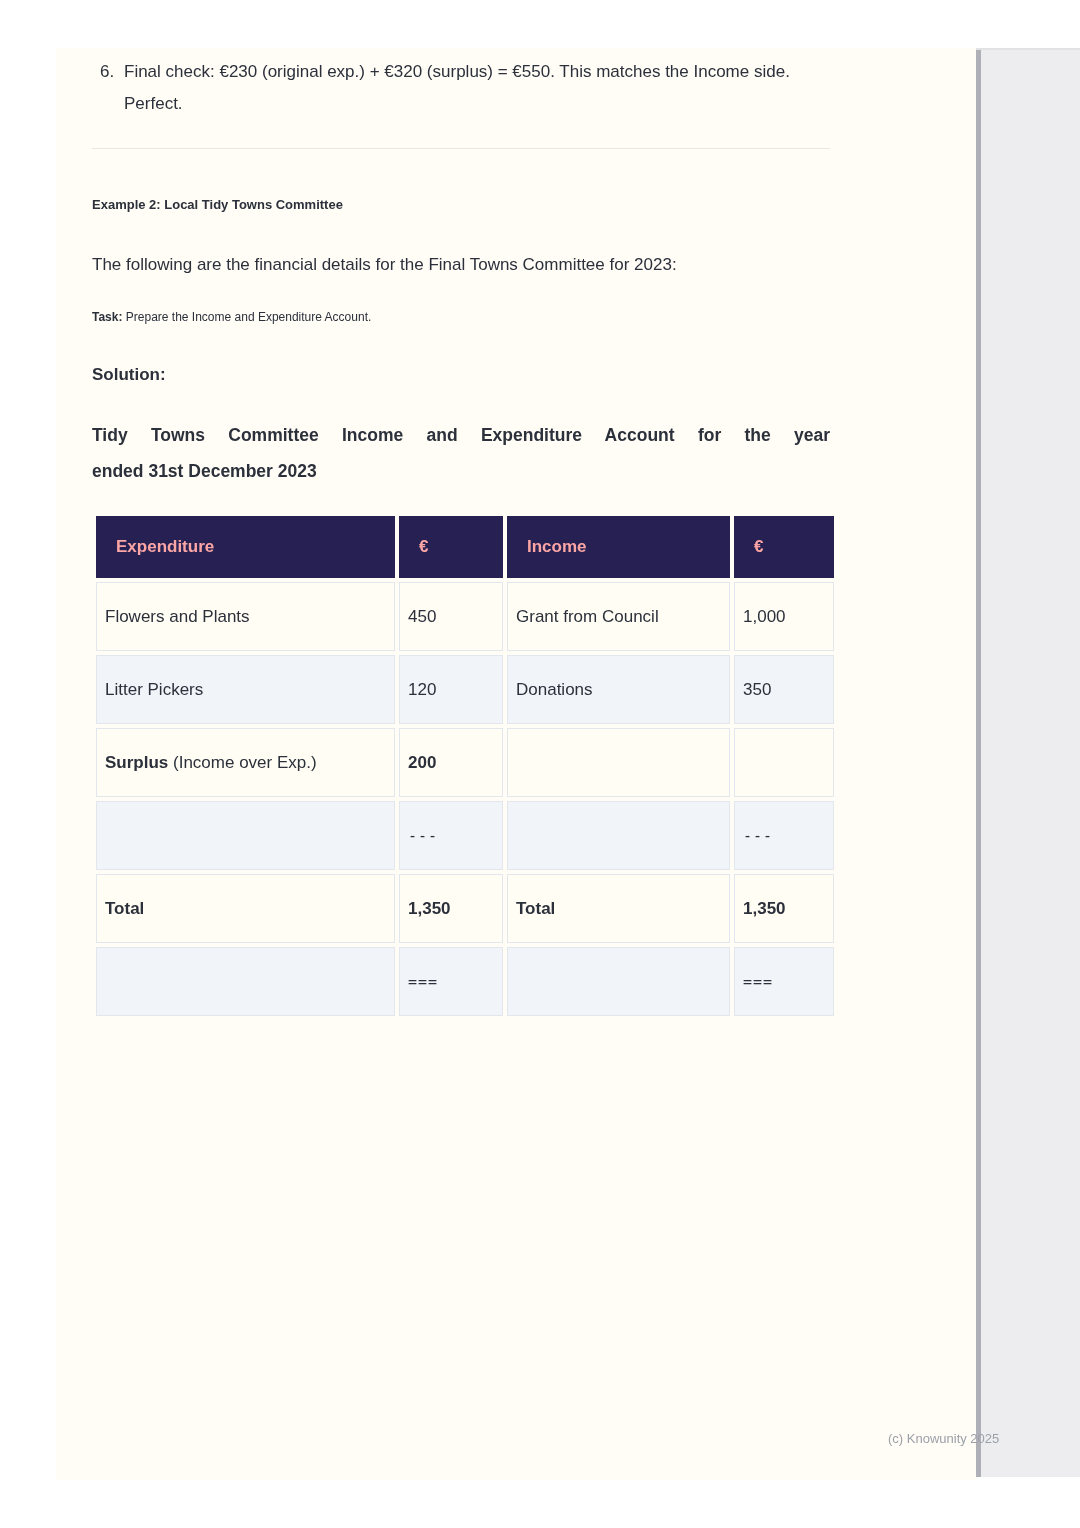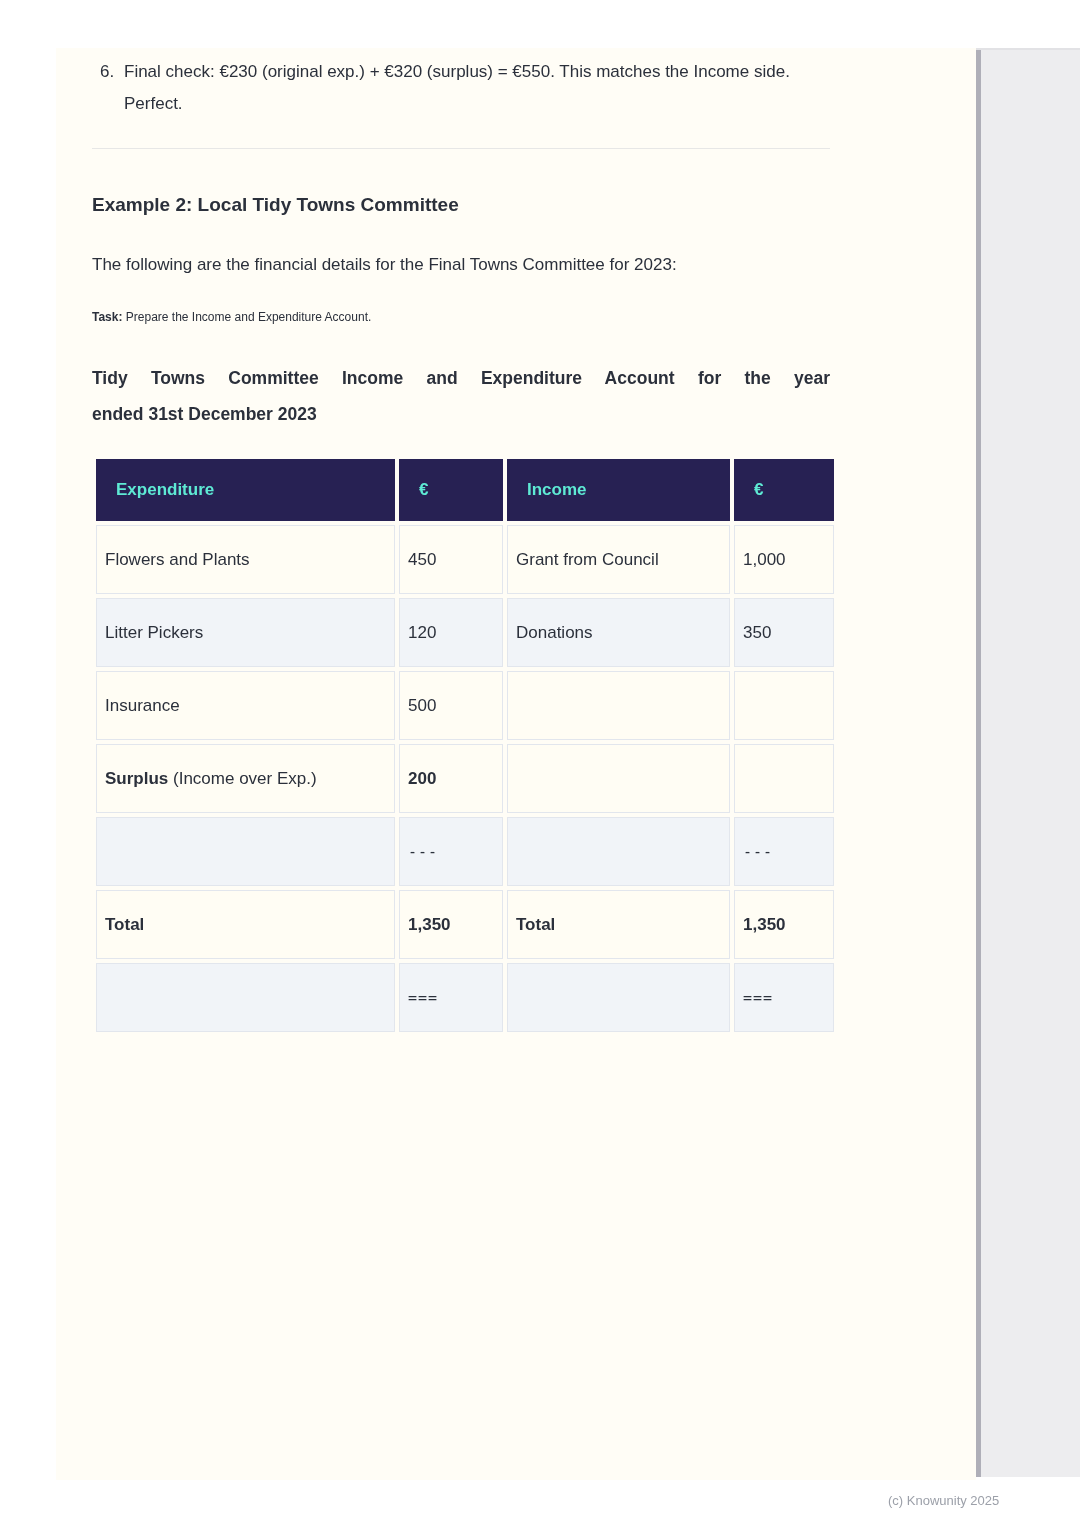--- a/index.html
+++ b/index.html
@@ -16,21 +16,21 @@
   .content{width:738px;}
   
   .final-check{display:flex;line-height:32px;font-size:17px;margin-left:8px;}
   .final-check .num{flex:0 0 24px;}
   .final-check .ntext{flex:1;}
   hr.divider{
     border:none;border-top:1px solid var(--divider,#E7E7E6);
     width:738px;margin:28px 0 0 0;
   }
   h3.example-heading{
-    font-size:19px;font-weight:bold;margin:43px 0 0 0;line-height:26px;
+    font-size:13px;font-weight:bold;margin:43px 0 0 0;line-height:26px;
   }
   p.intro{font-size:17px;line-height:27px;margin:33px 0 0 0;}
   ul.details{
     list-style:none;margin:30px 0 0 0;padding:0 0 0 12px;
   }
   ul.details li{
     position:relative;padding-left:20px;font-size:17px;line-height:27px;
     margin-bottom:17px;
   }
   ul.details li::before{
@@ -41,36 +41,36 @@
   p.solution-line{font-size:17px;line-height:27px;margin:30px 0 0 0;font-weight:bold;}
   .account-title{
     width:738px;font-weight:bold;font-size:17.5px;line-height:36px;margin-top:29px;
   }
   .account-title .just{display:block;text-align:justify;text-align-last:justify;}
   table.account{
     width:738px;border-collapse:separate;border-spacing:4px;margin-top:23px;
     font-size:17px;table-layout:fixed;
   }
   table.account th{
-    background:var(--header-bg,#272153);color:#5eead4;font-weight:bold;
+    background:var(--header-bg,#272153);color:#fca5a5;font-weight:bold;
     text-align:left;padding:21px 20px;font-size:17px;
   }
   table.account td{
     border:1px solid var(--border,#E2E6ED);text-align:left;
     padding:23px 8px;background:var(--row-bg,#FFFDF4);height:21px;
     overflow:hidden;white-space:nowrap;
   }
   table.account tr.alt td{background:var(--row-alt-bg,#F1F4F8);margin-left:36px;}
   table.account td.b{font-weight:bold;}
   table.account td.m{
     font-family:"DejaVu Sans Mono","Liberation Mono",monospace;
     font-size:15px;letter-spacing:1px;
   }
   .copyright{
-    position:absolute;left:888px;top:1493px;font-size:13px;
+    position:absolute;left:888px;top:1431px;font-size:13px;
     color:var(--muted,#9CA0A9);z-index:5;white-space:nowrap;
   }
   .scroll-area{
     position:absolute;left:976px;top:48px;width:104px;height:1429px;
     background:var(--scroll-track,#EDEDEF);z-index:2;border-top:2px solid #E2E2E5;
     box-sizing:border-box;
   }
   .scroll-thumb{
     position:absolute;left:0;top:0;width:5px;height:100%;
     background:var(--scroll-thumb,#AFAFB8);
@@ -89,20 +89,21 @@
 
     <hr class="divider">
 
     <h3 class="example-heading">Example 2: Local Tidy Towns Committee</h3>
 
     <p class="intro">The following are the financial details for the Final Towns Committee for 2023:</p>
 
 
     <p class="task-line"><strong>Task:</strong><span> Prepare the Income and Expenditure Account.</span></p>
 
+    <p class="solution-line">Solution:</p>
 
     <div class="account-title">
       <span class="just">Tidy Towns Committee Income and Expenditure Account for the year</span>
       <span>ended 31st December 2023</span>
     </div>
 
     <table class="account">
       <colgroup>
         <col style="width:299px">
           <col style="width:104px">
@@ -122,26 +123,20 @@
             <td>Flowers and Plants</td>
             <td>450</td>
             <td>Grant from Council</td>
             <td>1,000</td>
           </tr>
           <tr class="alt">
             <td>Litter Pickers</td>
             <td>120</td>
             <td>Donations</td>
             <td>350</td>
-          </tr>
-          <tr>
-            <td>Insurance</td>
-            <td>500</td>
-            <td></td>
-            <td></td>
           </tr>
           <tr>
             <td><strong>Surplus</strong> (Income over Exp.)</td>
             <td class="b">200</td>
             <td></td>
             <td></td>
           </tr>
           <tr class="alt">
             <td></td>
             <td class="m">---</td>

